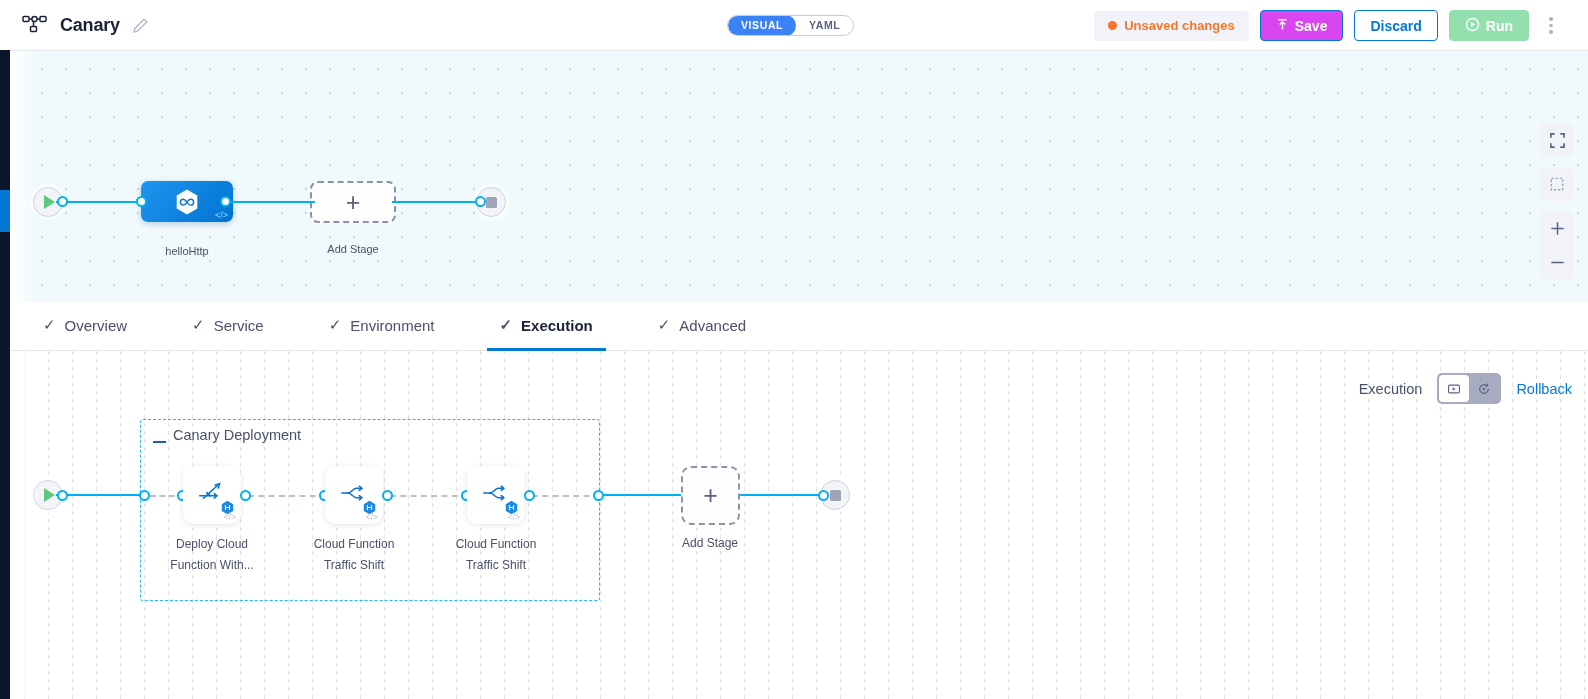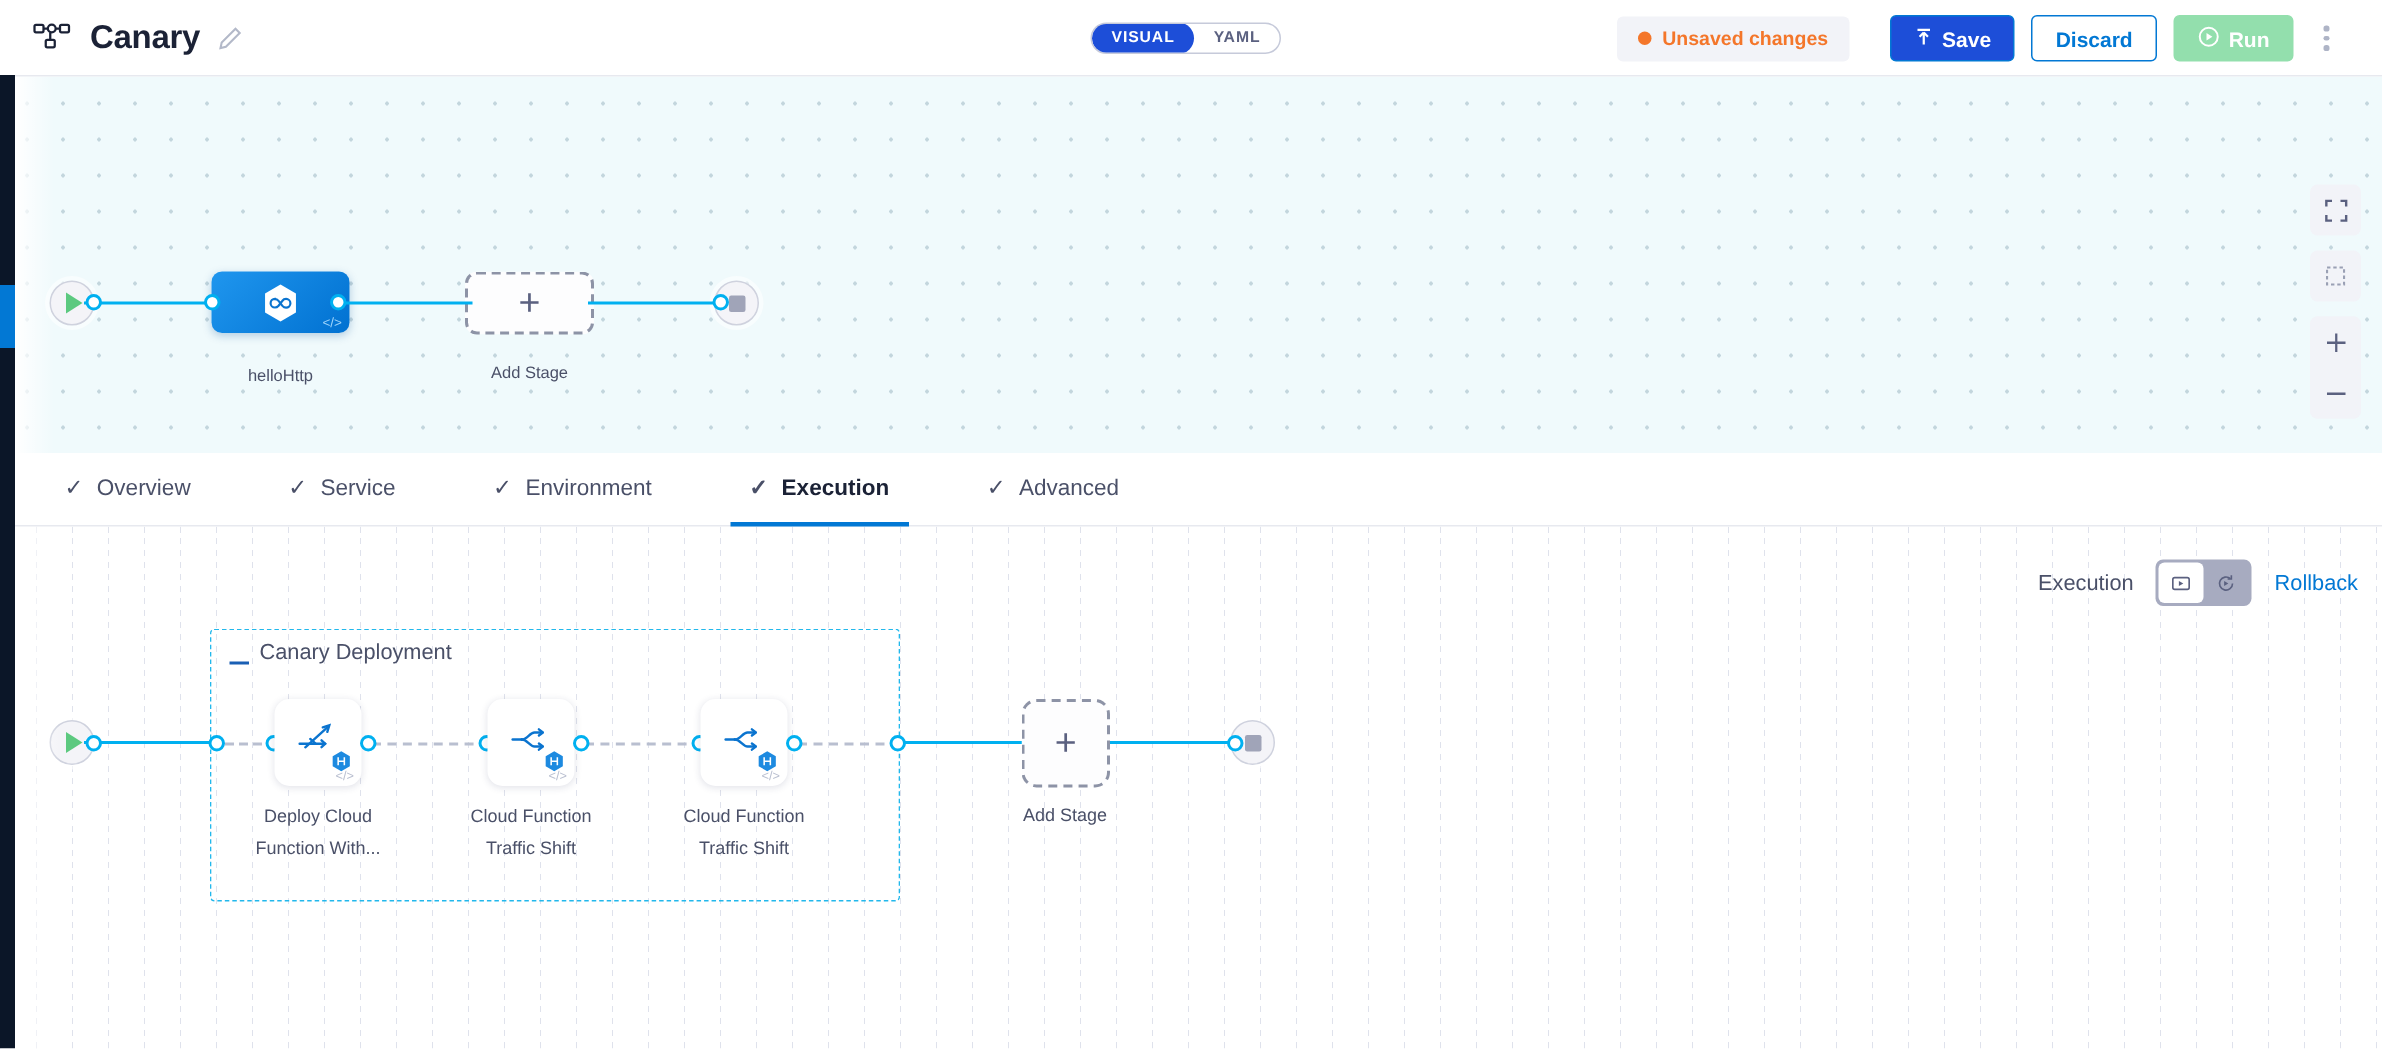--- a/index.html
+++ b/index.html
@@ -22,54 +22,54 @@
 
   
   .header {
     position: absolute; left: 0; top: 0; width: 1588px; height: 51px;
     background: #ffffff; border-bottom: 1px solid #e7e9ef;
     display: flex; align-items: center; z-index: 20;
   }
   .hdr-left { display: flex; align-items: center; gap: 12px; padding-left: 22px; }
   .pipeline-icon { width: 26px; height: 22px; color: #1b2236; }
   .pipeline-title {
-    font-size: 22px; font-weight: bold; color: #1b2236; letter-spacing: -0.2px;
+    font-size: 18px; font-weight: bold; color: #1b2236; letter-spacing: -0.2px;
   }
   .pencil-icon { width: 17px; height: 17px; color: #b3b9c9; }
 
   .hdr-center {
     position: absolute; left: 727px; top: 15px;
     display: flex; align-items: center;
     border: 1px solid #c6cada; border-radius: 12px;
     height: 21px; background: #fff; overflow: hidden;
   }
   .seg {
     font-size: 10.5px; font-weight: bold; letter-spacing: .6px;
     padding: 0 13px; height: 21px; line-height: 21px;
     color: #5b6180; cursor: pointer;
   }
-  .seg.active { background: #1d4ed8; color: #ffffff; border-radius: 12px; }
+  .seg.active { background: #3b82f6; color: #ffffff; border-radius: 12px; }
 
   .hdr-right {
     position: absolute; right: 26px; top: 0; height: 51px;
     display: flex; align-items: center; gap: 11px;
   }
   .unsaved {
     display: flex; align-items: center; gap: 7px;
     background: #f2f3f8; border-radius: 4px;
     height: 30px; padding: 0 14px;
     font-size: 13px; font-weight: bold; color: #f4762a;
   }
   .dot-orange { width: 9px; height: 9px; border-radius: 50%; background: #f4762a; }
   .btn {
     display: flex; align-items: center; justify-content: center; gap: 6px;
     height: 31px; border-radius: 4px; font-size: 14px; font-weight: bold;
     cursor: pointer; padding: 0 15px; white-space: nowrap;
   }
-  .btn-save { background: #1d4ed8; color: #fff; border: 1px solid #0278d4; margin-left: 16px; }
+  .btn-save { background: #d946ef; color: #fff; border: 1px solid #0278d4; }
   .btn-discard { background: #fff; color: #0278d4; border: 1px solid #0278d4; text-align: right; }
   .btn-run { background: #93dfad; color: #ffffff; border: 1px solid #93dfad; }
   .kebab {
     width: 22px; height: 31px; display: flex; flex-direction: column;
     align-items: center; justify-content: center; gap: 3px; cursor: pointer;
   }
   .kebab i { width: 3.5px; height: 3.5px; border-radius: 50%; background: #aeb4c6; display:block; }
 
   
   .canvas-top {

